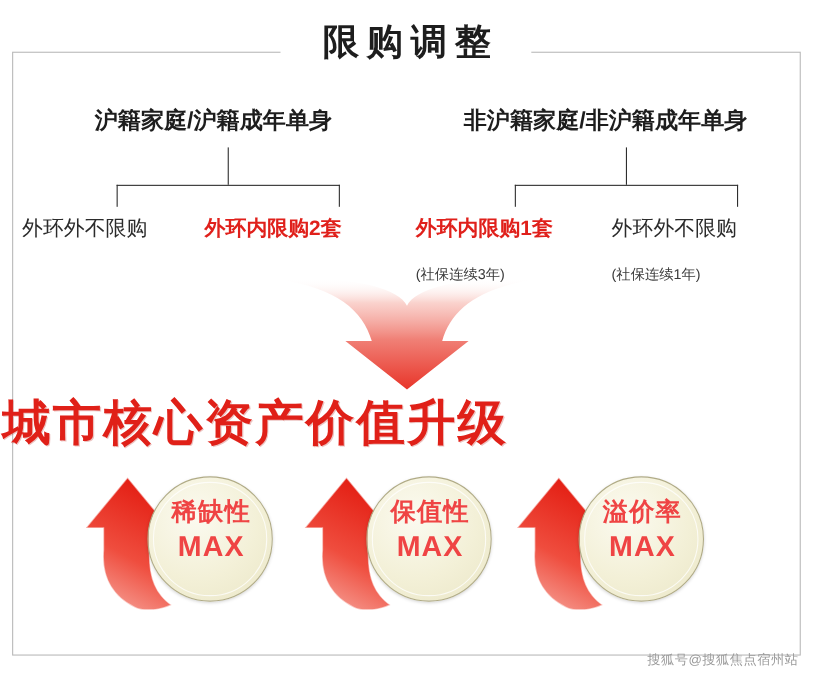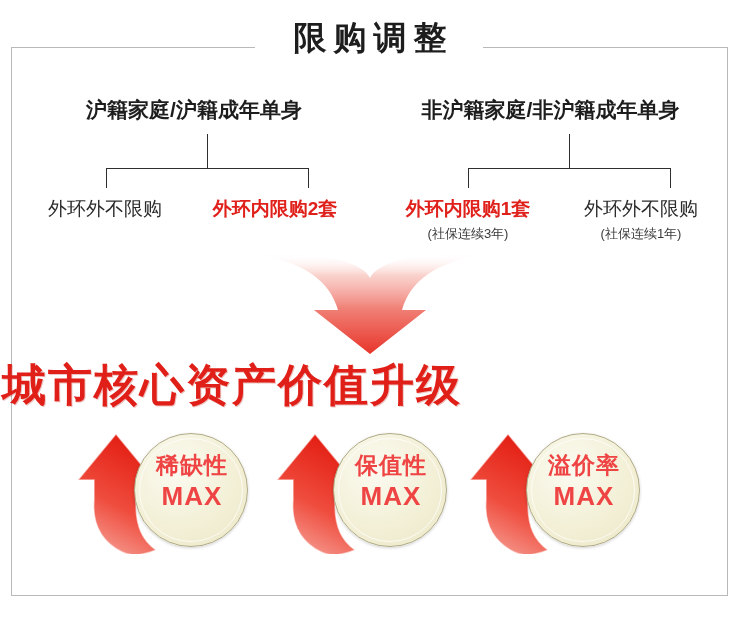--- a/index.html
+++ b/index.html
@@ -94,38 +94,37 @@
   #bracket-right { left: 458px; top: 134px; width: 224px; height: 54px; }
   .bracket .stem { left: 111px; top: 0;  height: 34px; }
   .bracket .bar  { left: 10px;  top: 34px; width: 203px; }
   .bracket .leg.l { left: 10px;  top: 34px; height: 20px; }
   .bracket .leg.r { left: 212px; top: 34px; height: 20px; }
 
   
   .policy {
     position: absolute;
     top: 196px;
-    text-align: center;
     white-space: nowrap;
   }
   .policy .main {
     font-size: 19px;
     line-height: 26px;
     color: #2b2b2b;
     font-weight: normal;
   }
   .policy.highlight .main {
     color: #e0201b;
     font-weight: bold;
   }
   .policy .note {
     font-size: 13px;
     line-height: 20px;
     color: #3a3a3a;
-    margin-top: 2px;
+    margin-top: 18px;
   }
   #policy-0 { left: 20px;  width: 170px; }
   #policy-1 { left: 186px; width: 178px; }
   #policy-2 { left: 378px; width: 180px; }
   #policy-3 { left: 556px; width: 170px; }
 
   
   .funnel {
     position: absolute;
     left: 252px;
@@ -356,14 +355,15 @@
         <div class="disc-inner"></div>
       </div>
       <div class="label">
         <span class="cn">溢价率</span>
         <span class="max">MAX</span>
       </div>
     </div>
 
   </div>
 
+  <div class="watermark">搜狐号@搜狐焦点宿州站</div>
 
 </div>
 
 </body></html>

